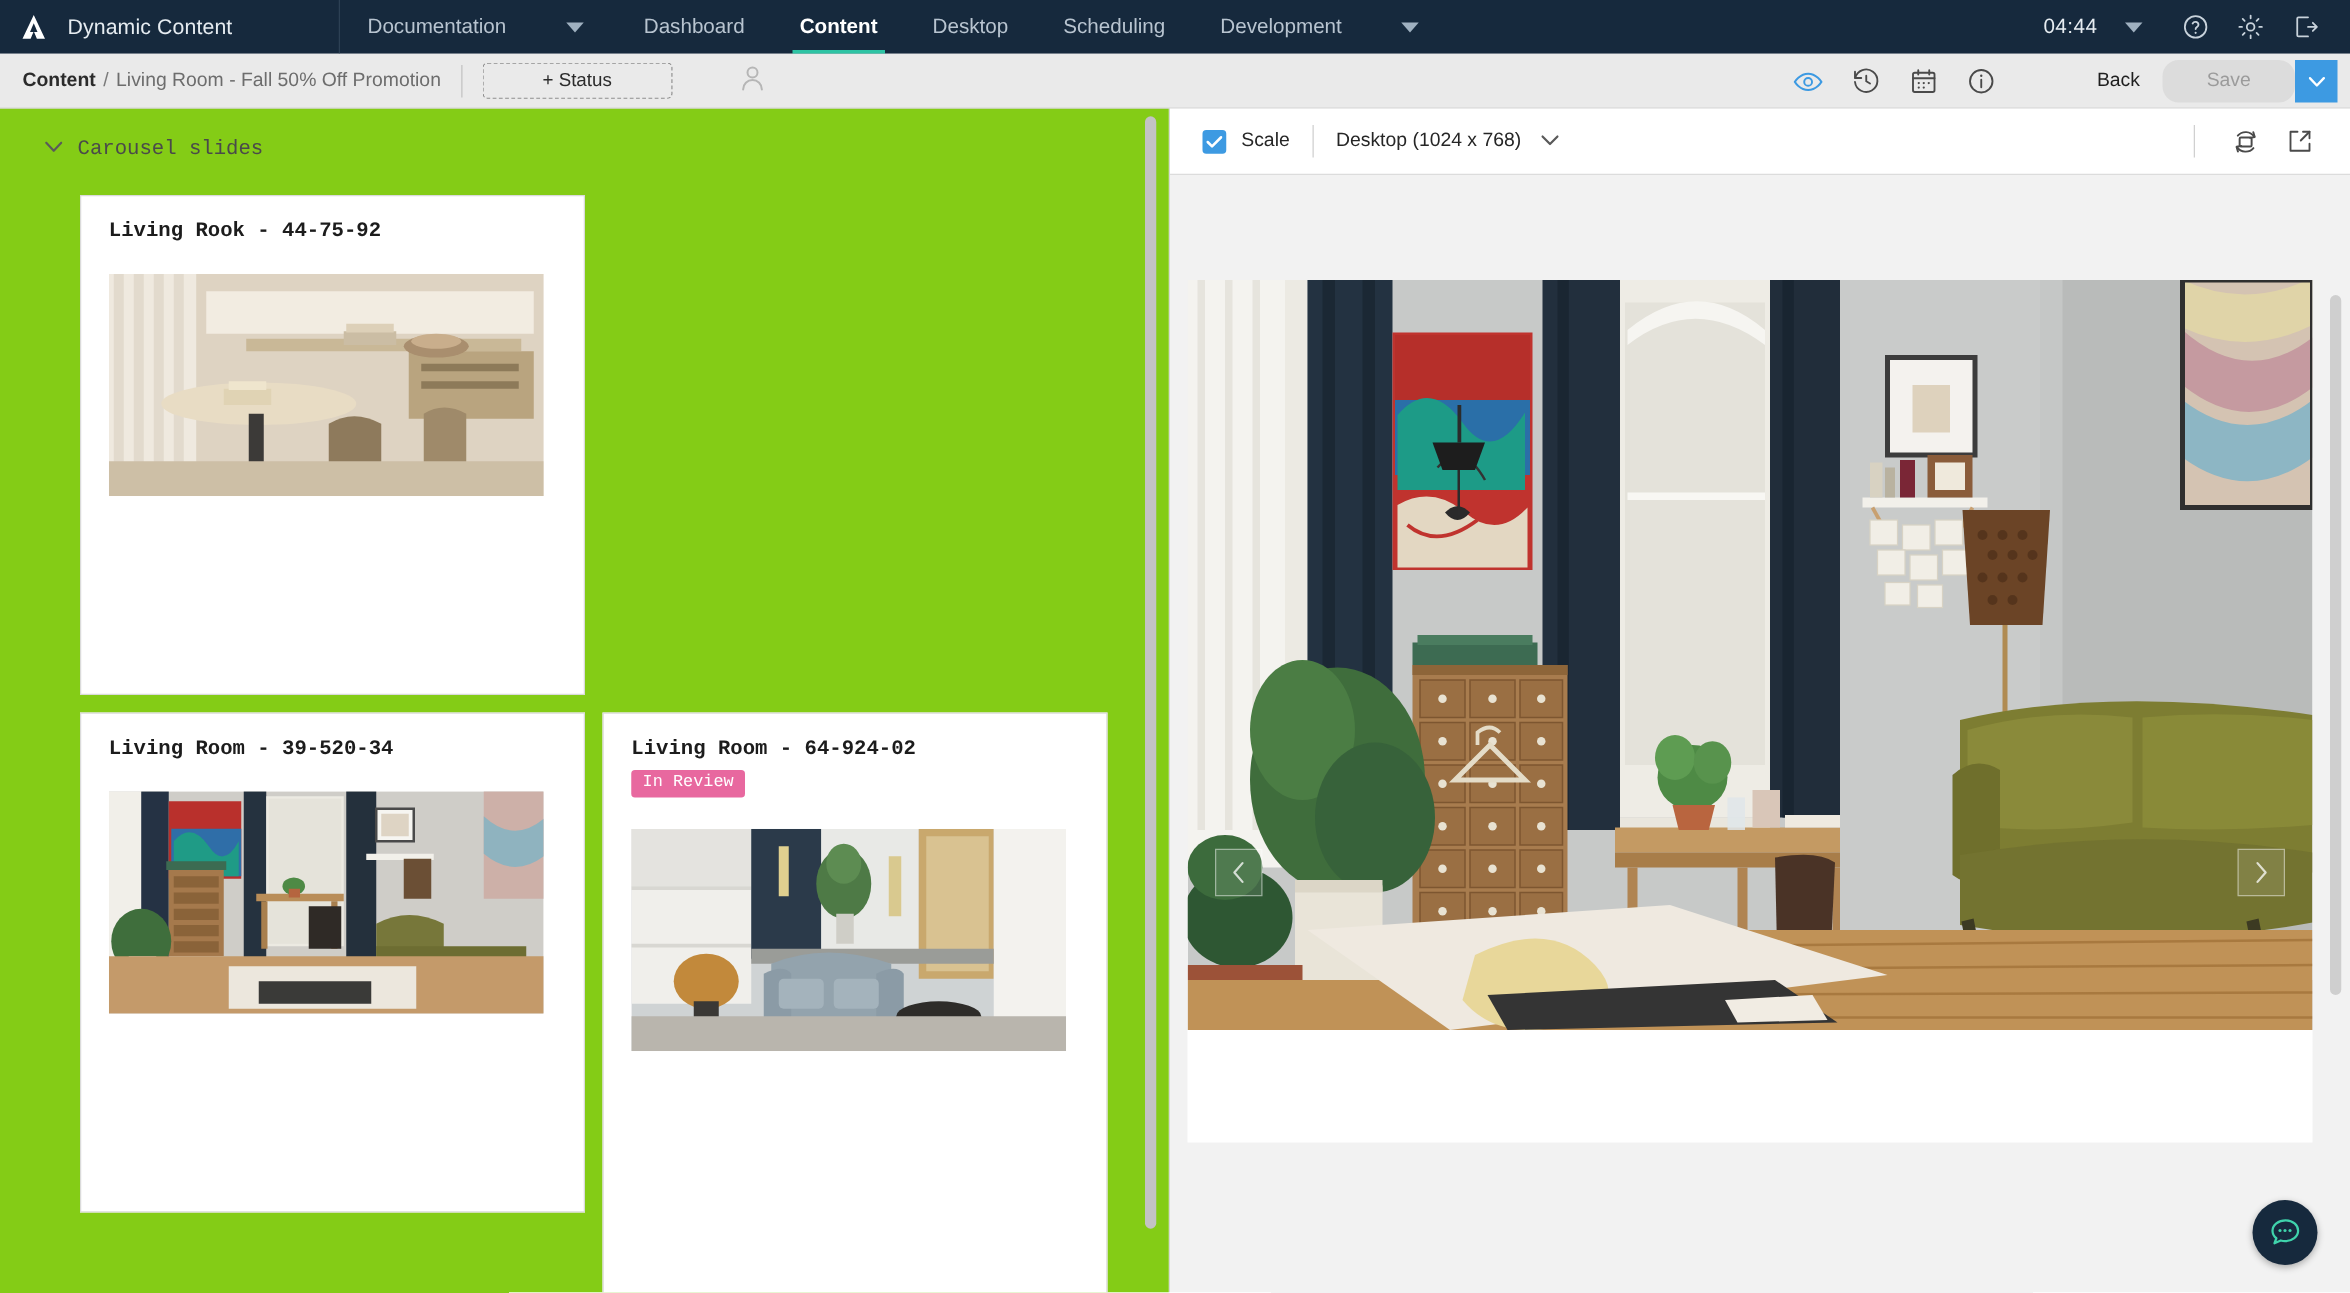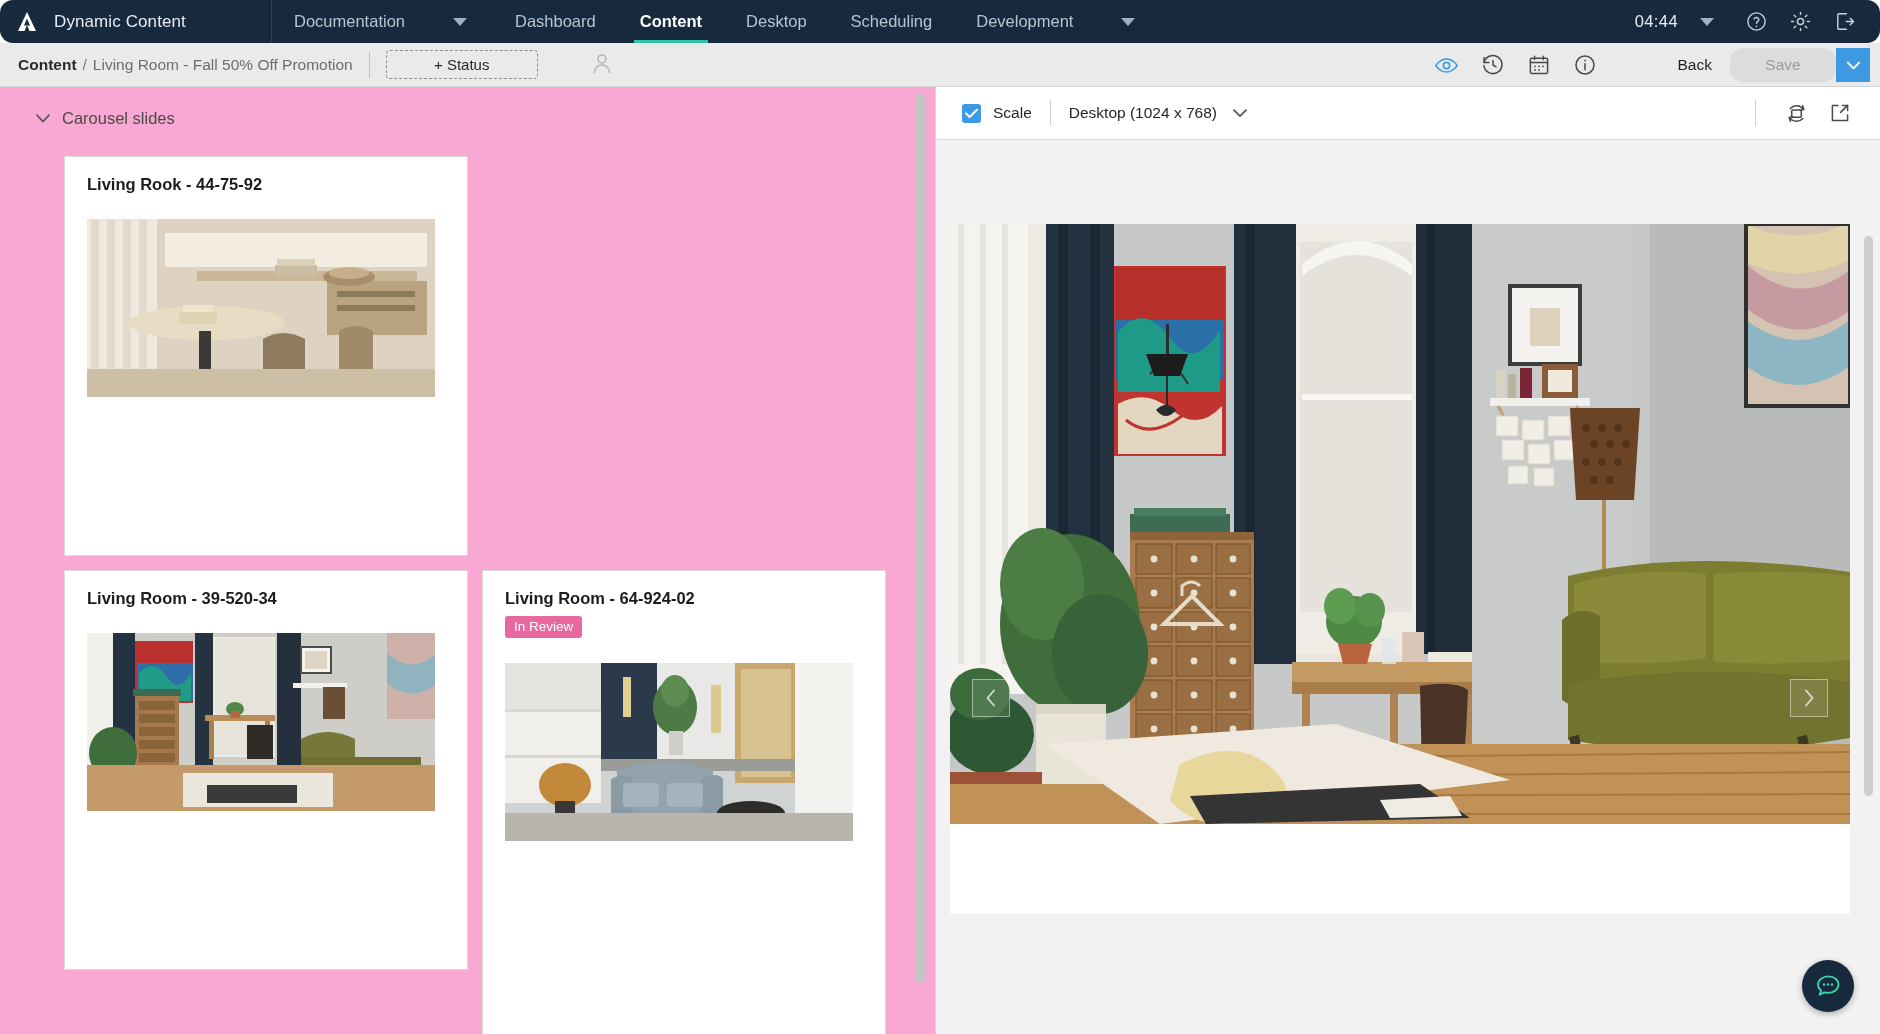--- a/index.html
+++ b/index.html
@@ -5,21 +5,21 @@
   * { box-sizing: border-box; margin: 0; padding: 0; }
   html, body {
     width: 1880px; height: 1034px;
     font-family: "Liberation Sans", sans-serif;
     background: #ffffff; overflow: hidden;
   }
 
   
   .topnav {
     height: 43px; background: #16293d; display: flex; align-items: center;
-    color: #c8d2db; position: relative; border-radius: 13px;
+    color: #c8d2db; position: relative;
   }
   .logo-cell {
     width: 272px; height: 43px; display: flex; align-items: center;
     border-right: 1px solid #2c4054; gap: 14px; padding-left: 14px;
   }
   .logo-mark { width: 26px; height: 26px; flex: 0 0 26px; }
   .app-title { font-size: 17px; color: #e6ecf1; letter-spacing: .1px; }
   .navitems { display: flex; align-items: center; height: 43px; }
   .navitem {
     position: relative; height: 43px; display: flex; align-items: center;
@@ -77,21 +77,21 @@
   }
   .save-drop {
     width: 34px; height: 34px; background: #3d9ae2; display: flex;
     align-items: center; justify-content: center; cursor: pointer; margin-right: 10px;
   }
 
   
   .split { display: flex; height: 947px; background: #fff; }
 
   
-  .leftpane { width: 935px; position: relative; background: #f9a8d4; overflow: hidden; }
+  .leftpane { width: 935px; position: relative; background: #84cc16; overflow: hidden; font-family: Liberation Mono, monospace; }
   .left-inner { padding: 22px 26px 0 36px; }
   .section-head {
     display: flex; align-items: center; gap: 12px; margin-bottom: 28px; cursor: pointer;
   }
   .section-title { font-size: 16.5px; color: #4a4a4a; }
   .cards { display: flex; flex-wrap: wrap; gap: 14px; }
   .slide-card {
     width: 404px; background: #fff; border: 1px solid #dadada;
     padding: 18px 22px 24px 22px; position: relative;
   }

